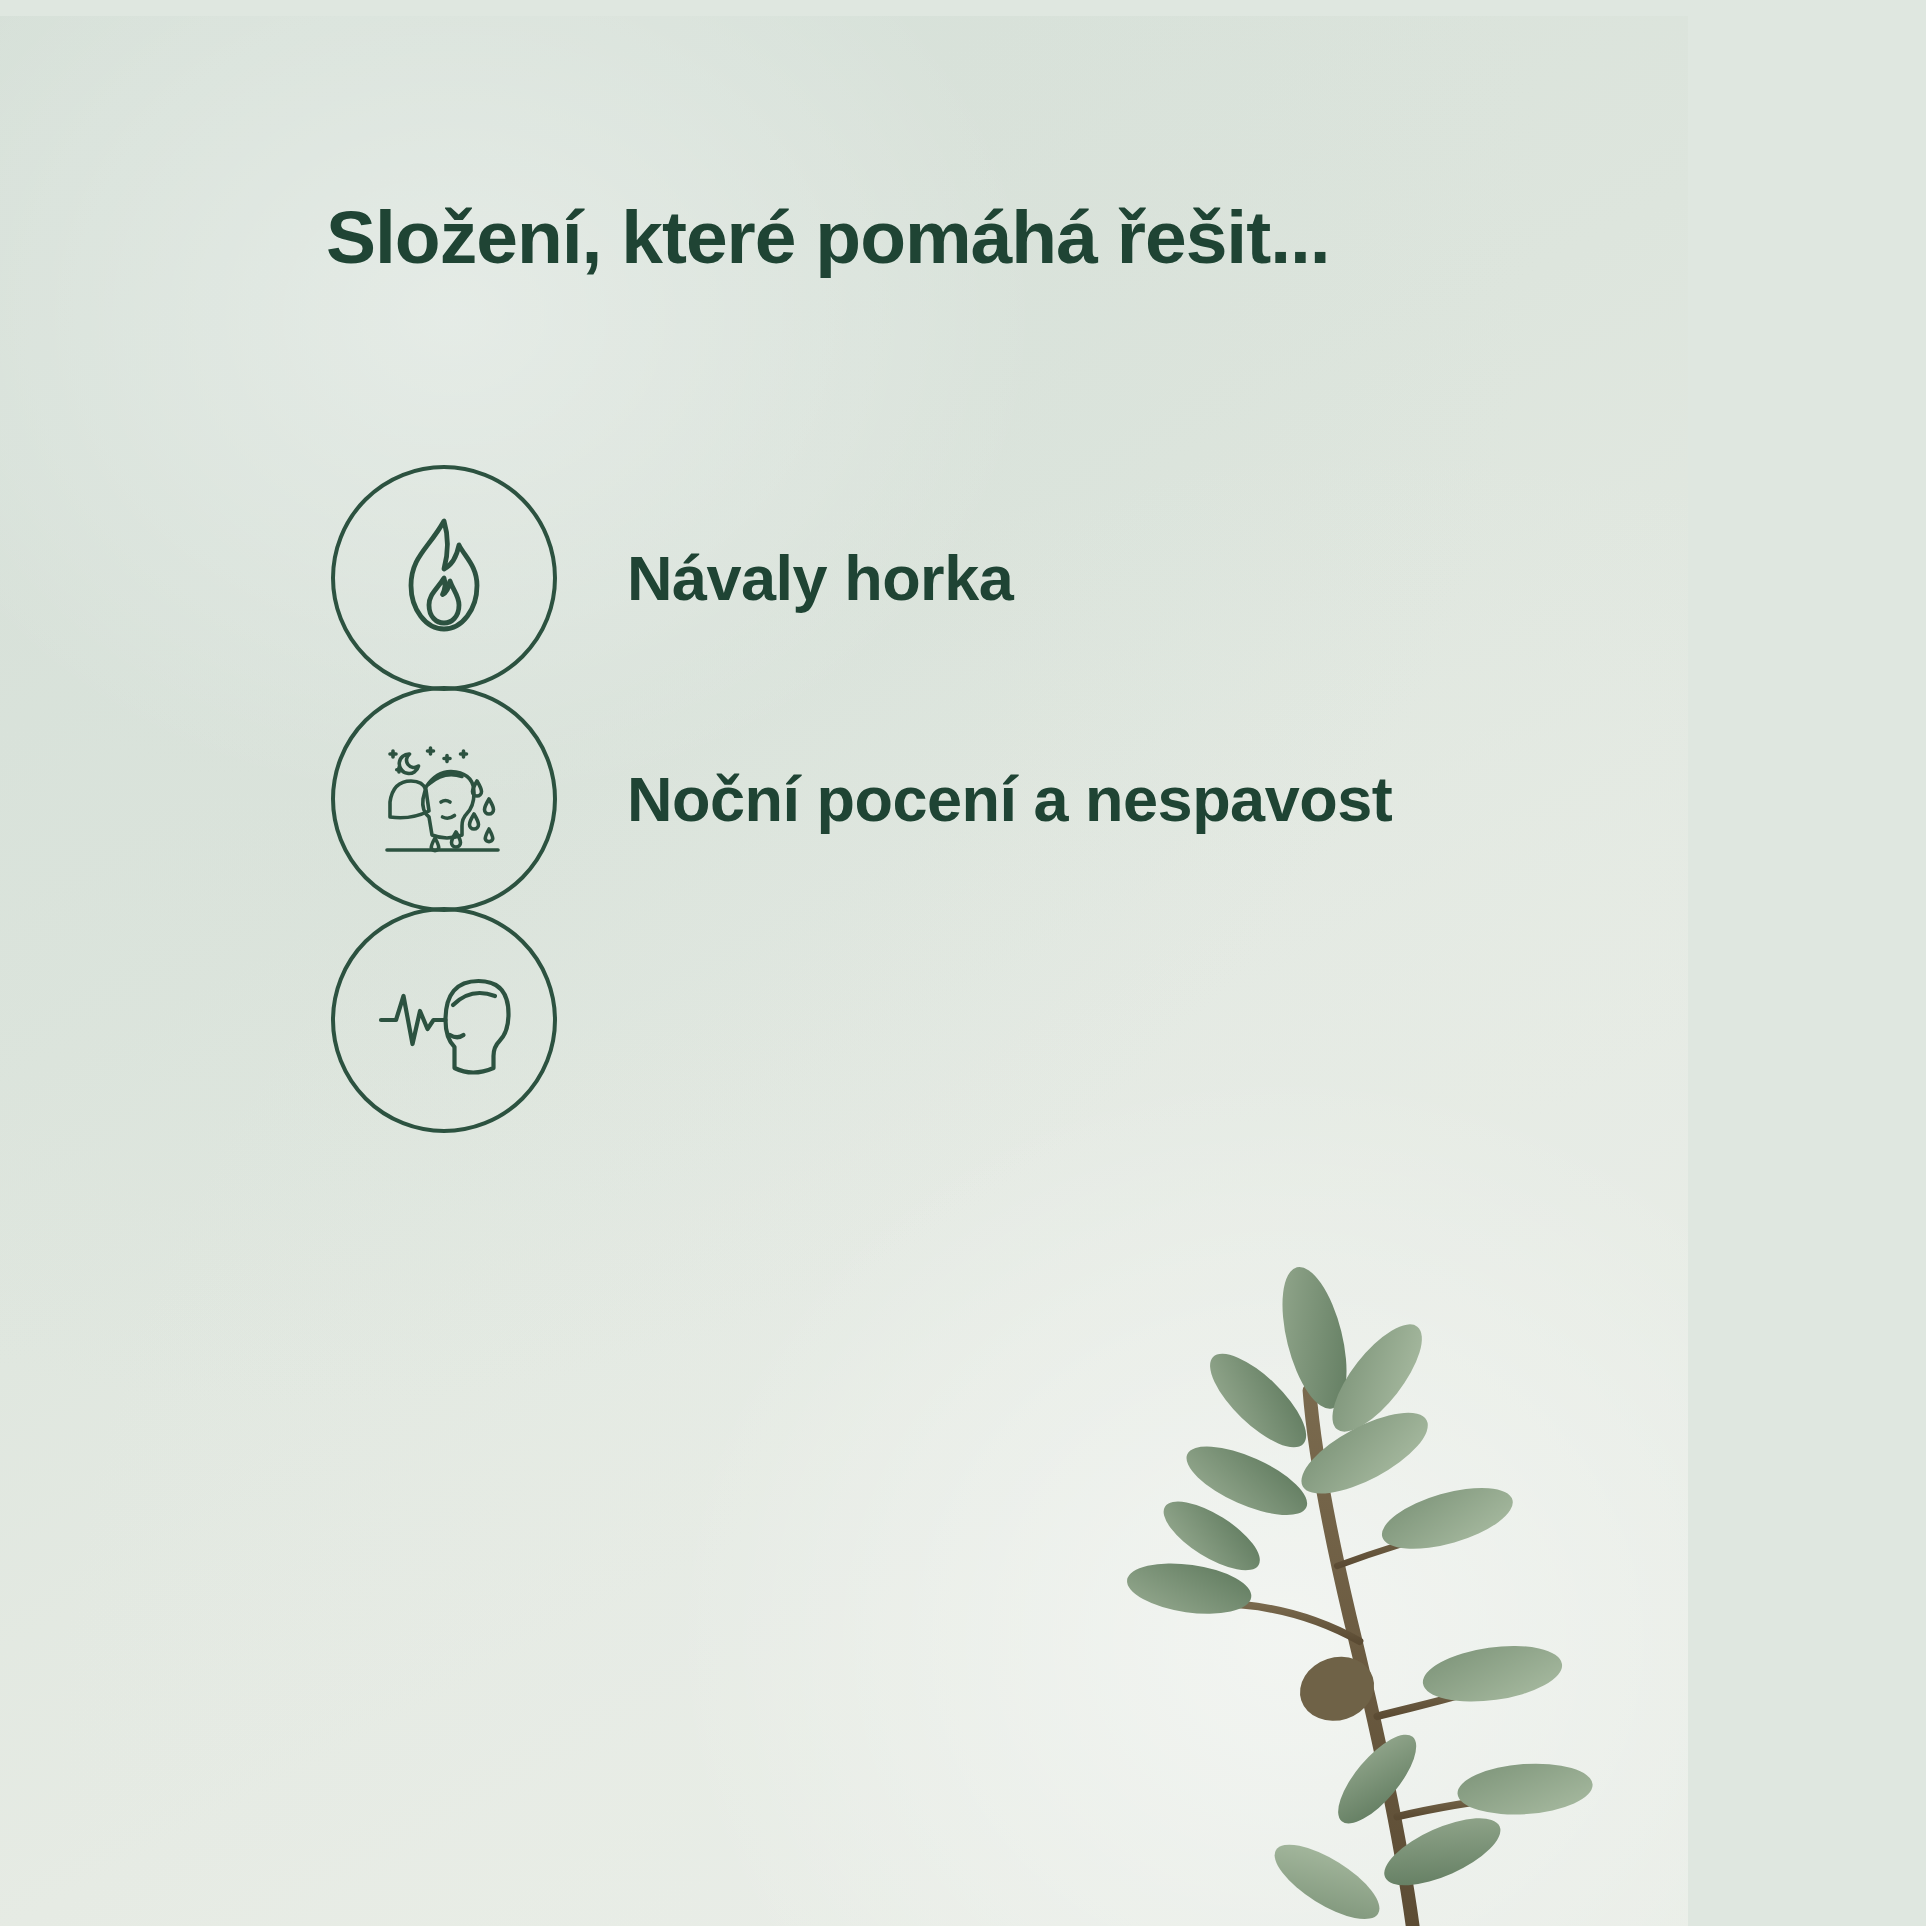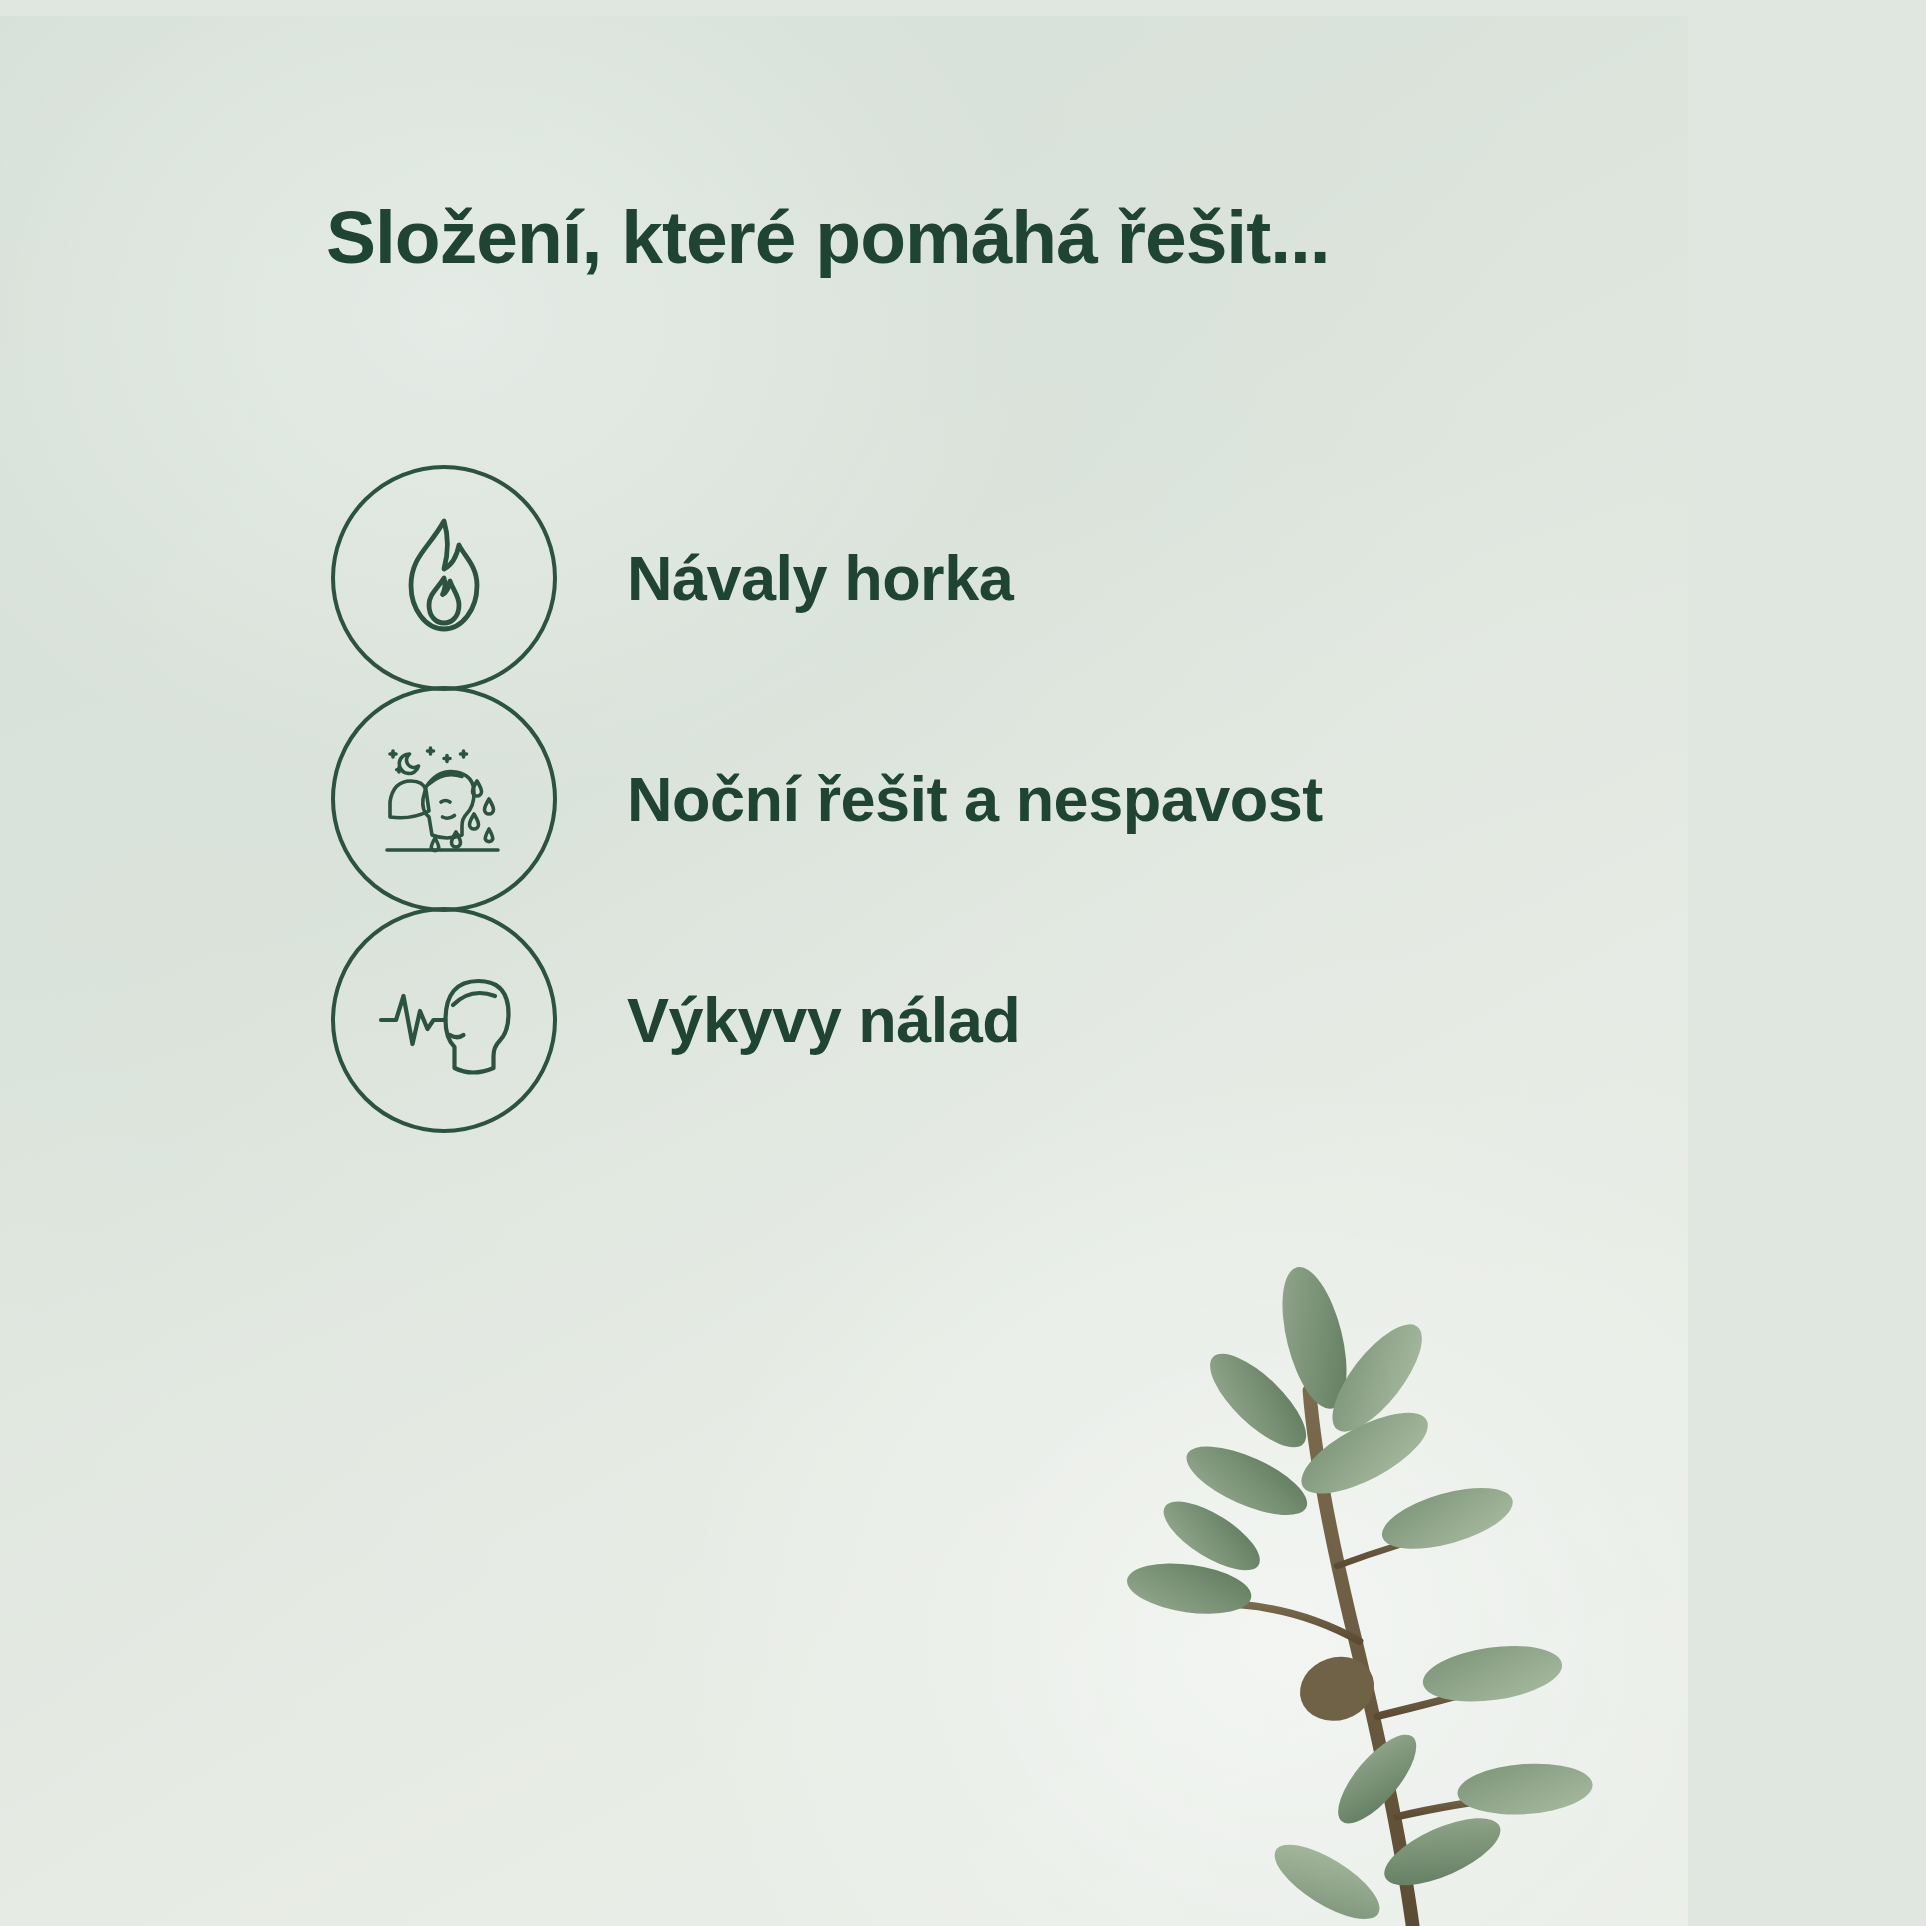--- a/index.html
+++ b/index.html
@@ -155,37 +155,36 @@
           <path d="M72 38 q3 5 3 7 a3 3 0 0 1 -6 0 q0 -2 3 -7 Z"></path>
           <path d="M80 50 q3 5 3 7 a3 3 0 0 1 -6 0 q0 -2 3 -7 Z"></path>
           <path d="M70 60 q3 5 3 7 a3 3 0 0 1 -6 0 q0 -2 3 -7 Z"></path>
           <path d="M80 70 q2.5 4.5 2.5 6.5 a2.6 2.6 0 0 1 -5 0 q0 -2 2.5 -6.5 Z"></path>
           <path d="M58 72 q3 5 3 7 a3 3 0 0 1 -6 0 q0 -2 3 -7 Z"></path>
           <path d="M44 76 q2.5 4.5 2.5 6.5 a2.6 2.6 0 0 1 -5 0 q0 -2 2.5 -6.5 Z"></path>
 
           <path d="M12 84 h74"></path>
         </svg>
       </div>
-      <div class="item-label">Noční řešit a nespavost</div>
+      <div class="item-label">Noční pocení a nespavost</div>
     </div>
 
     <div class="item">
       <div class="icon-ring">
         <svg viewBox="0 0 100 100" fill="none" stroke="#2c5240" stroke-width="2.8" stroke-linecap="round" stroke-linejoin="round">
 
           <path d="M8 50 h10 l5 -16 l6 32 l5 -22 l5 12 l4 -6 h8"></path>
 
           <path d="M51 50 q0 -26 22 -26 q20 0 20 22 q0 12 -6 18 q-4 4 -4 10 l0 8 q-14 6 -26 0 l0 -14 q-6 -6 -6 -18 Z"></path>
 
           <path d="M56 40 q12 -12 28 -6"></path>
 
           <path d="M54 60 q5 3 9 0"></path>
         </svg>
       </div>
-      <div class="item-label">Výkyvy nálad</div>
     </div>
 
 
   </div>
 
   <div class="branch">
     <svg viewBox="0 0 500 600" fill="none">
       <defs>
         <linearGradient id="leafg" x1="0" y1="0" x2="1" y2="1">
           <stop offset="0%" stop-color="#95a98f"></stop>

